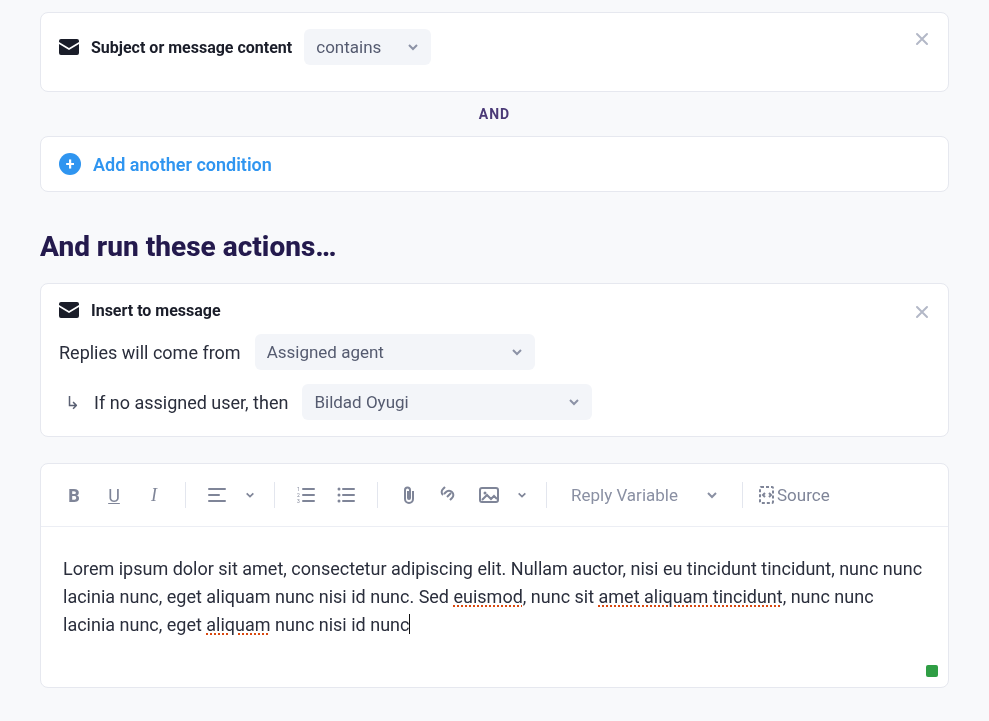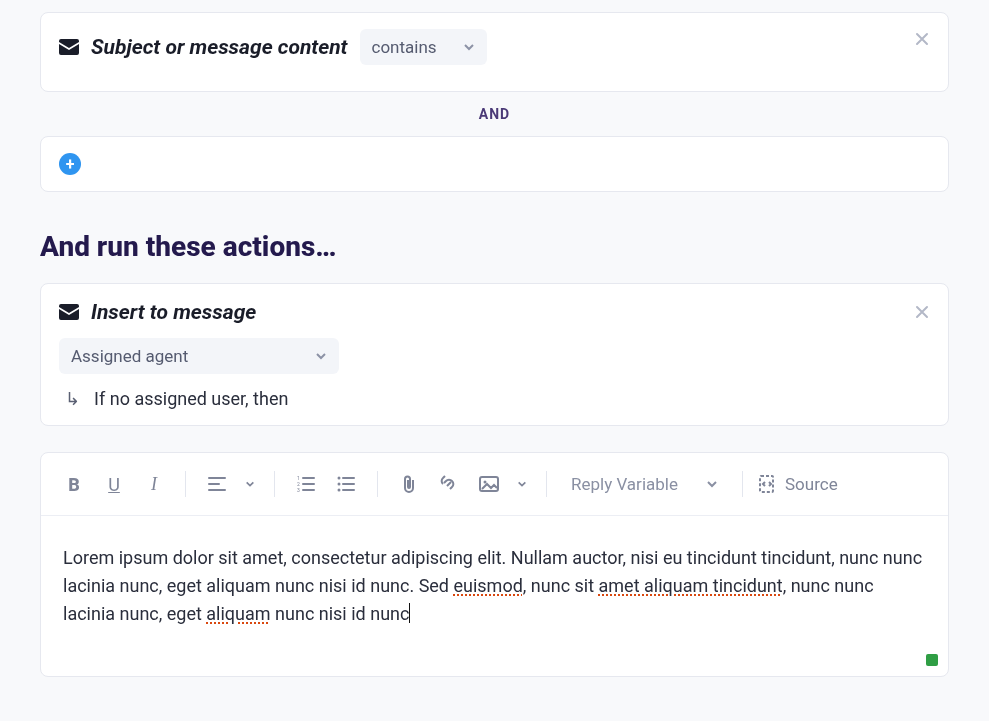--- a/index.html
+++ b/index.html
@@ -23,21 +23,21 @@
     display: flex;
     align-items: center;
     gap: 12px;
     margin-bottom: 10px;
   }
   .card-head.nomb { margin-bottom: 0; }
   .env-icon {
     width: 20px; height: 20px; display: inline-flex; align-items:center; justify-content:center;
     color: #1a1d29;
   }
-  .cond-title { font-weight: 700; font-size: 21px; font-style: italic; }
+  .cond-title { font-weight: 700; font-size: 16px; }
   .sel {
     display: inline-flex; align-items: center; gap: 26px;
     background: #f3f5f9; border-radius: 6px;
     padding: 8px 12px; color: #555b70; font-size: 17px;
     cursor: pointer;
   }
   .sel .chev { color: #8c92a6; }
   .close-x {
     position: absolute; right: 18px; top: 18px;
     color: #b3b8c7; cursor: pointer; font-size: 20px; line-height: 1;
@@ -88,21 +88,21 @@
   }
   .tb-btn {
     width:34px;height:34px;display:inline-flex;align-items:center;justify-content:center;
     border-radius:5px;cursor:pointer;color:#7f8598;font-size:18px;
   }
   .tb-sep { width:1px; height:26px; background:#e3e6ee; margin:0 8px; }
   .tb-select {
     display:inline-flex;align-items:center;gap:28px;color:#8a90a3;font-size:17px;
     padding:6px 10px;cursor:pointer;
   }
-  .tb-source { display:inline-flex;align-items:center;gap:8px;color:#7f8598;font-size:17px;cursor:pointer; }
+  .tb-source { display:inline-flex;align-items:center;color:#7f8598;font-size:17px;cursor:pointer; }
   .editor-body {
     padding: 28px 22px 48px 22px; font-size:18px; line-height:1.55; color:#2a2e3c;
     min-height:140px;
   }
   .spellerr { text-decoration: underline dotted #d9480f; text-underline-offset:3px; }
   .cursor-bar { display:inline-block; width:1px; height:20px; background:#111; vertical-align:-3px; }
   .green-dot-br { position:absolute; right:10px; bottom:10px; width:12px;height:12px;background:#2f9e44;border-radius:2px; }
   svg { display:block; }
 </style>
 </head>
@@ -132,20 +132,21 @@
           </svg>
       </span>
     </div>
   </div>
 
   <div class="and-sep">AND</div>
 
   <div class="card">
     <div class="card-head nomb add-link">
       <span class="plus-circ">+</span>
+      <span>Add another condition</span>
     </div>
   </div>
 
   <h2 class="section-h">And run these actions…</h2>
 
   <div class="card">
     <div class="card-head">
       <span class="env-icon">
         <svg width="20" height="16" viewBox="0 0 20 16">
             <path fill="currentColor" d="M2 0h16a2 2 0 0 1 2 2v1L10 9 0 3V2a2 2 0 0 1 2-2Zm18 5v9a2 2 0 0 1-2 2H2a2 2 0 0 1-2-2V5l10 6 10-6Z"></path>
@@ -153,33 +154,42 @@
       </span>
       <span class="cond-title">Insert to message</span>
       <span class="close-x" style="top:20px">
         <svg width="16" height="16" viewBox="0 0 16 16">
             <path stroke="currentColor" stroke-width="2" stroke-linecap="round" d="M3 3l10 10M13 3L3 13"></path>
           </svg>
       </span>
     </div>
 
     <div class="row">
+      <span class="label-txt">Replies will come from</span>
       <span class="sel sel-wide">
         <span>Assigned agent</span>
         <span class="chev">
           <svg width="12" height="12" viewBox="0 0 12 12">
               <path fill="none" stroke="currentColor" stroke-width="2" d="M2 4l4 4 4-4"></path>
             </svg>
         </span>
       </span>
     </div>
 
     <div class="row">
       <span class="arrow-indent">↳</span>
       <span class="label-txt">If no assigned user, then</span>
+      <span class="sel sel-mid">
+        <span>Bildad Oyugi</span>
+        <span class="chev">
+          <svg width="12" height="12" viewBox="0 0 12 12">
+              <path fill="none" stroke="currentColor" stroke-width="2" d="M2 4l4 4 4-4"></path>
+            </svg>
+        </span>
+      </span>
     </div>
   </div>
 
   <div class="editor">
     <div class="toolbar">
       <span class="tb-btn" style="font-weight:800">B</span>
       <span class="tb-btn" style="text-decoration:underline">U</span>
       <span class="tb-btn" style="font-style:italic;font-family:serif">I</span>
       <span class="tb-sep"></span>
       <span class="tb-btn">

